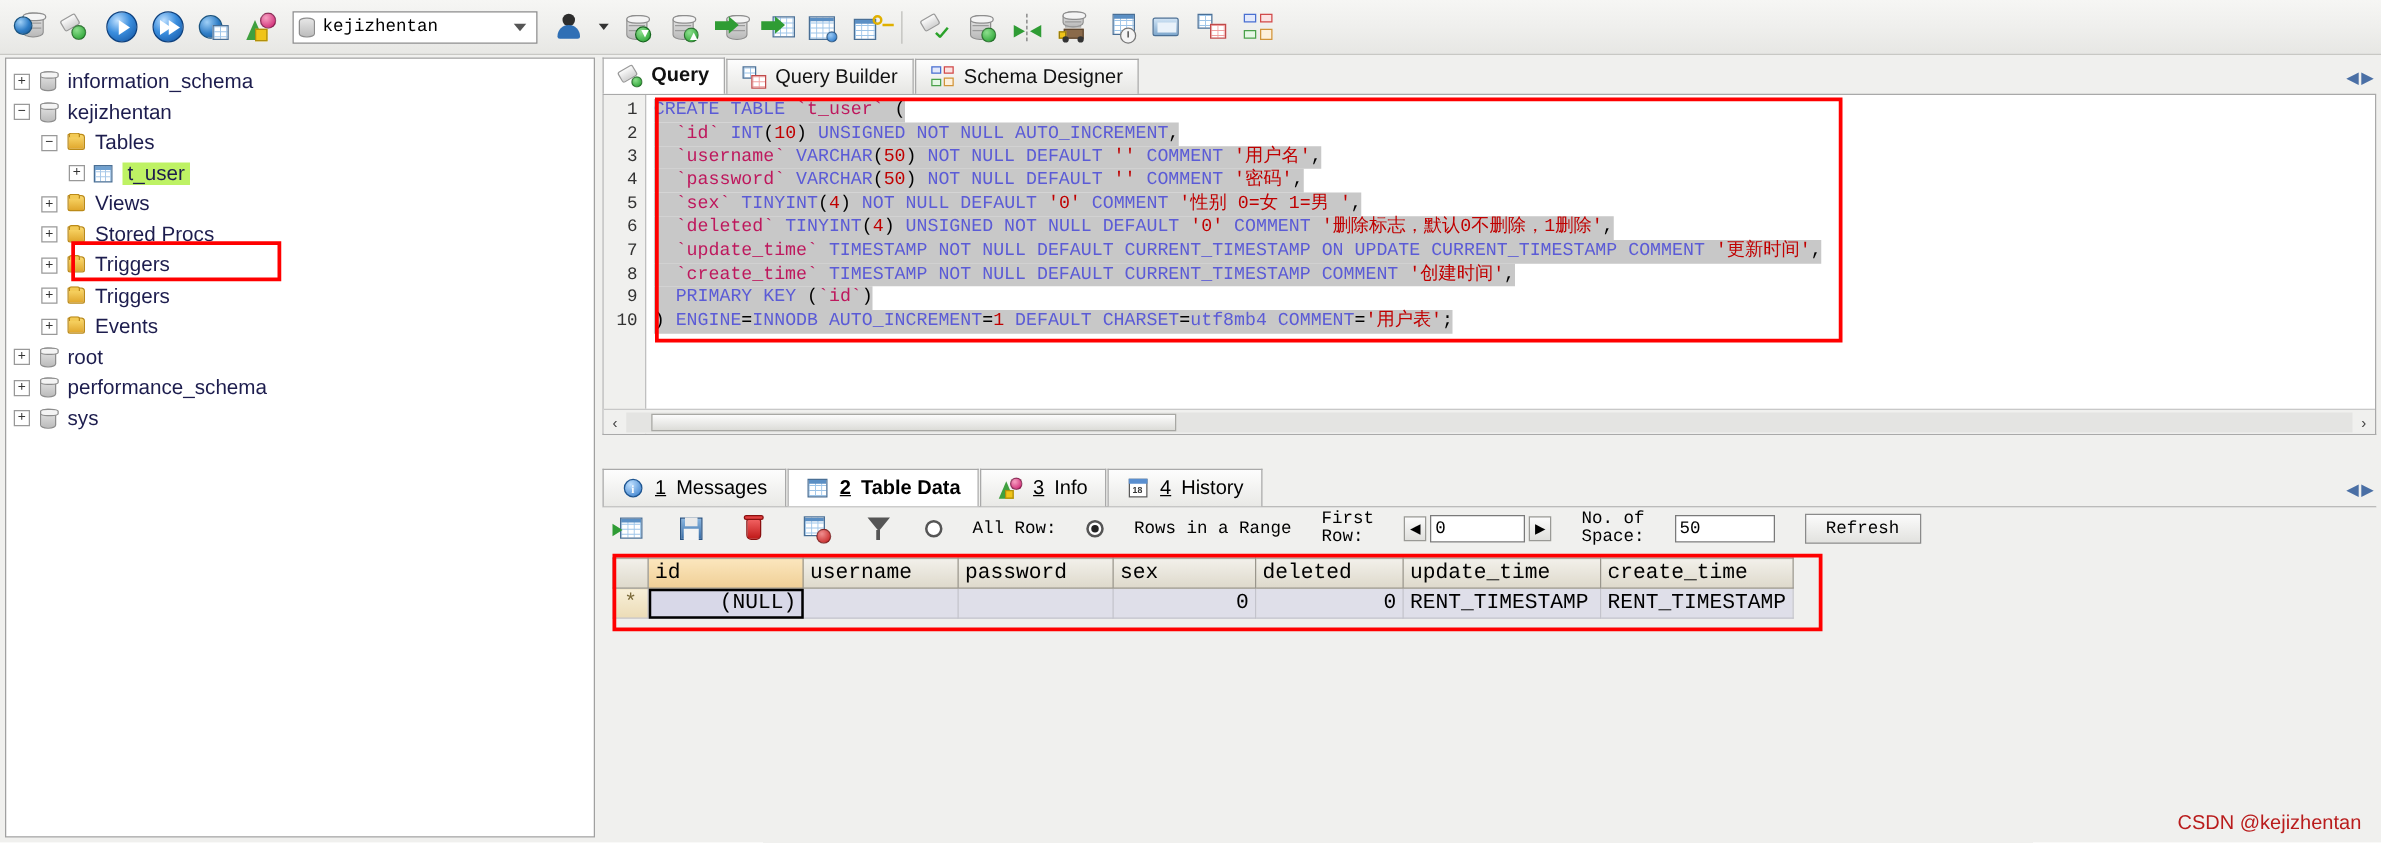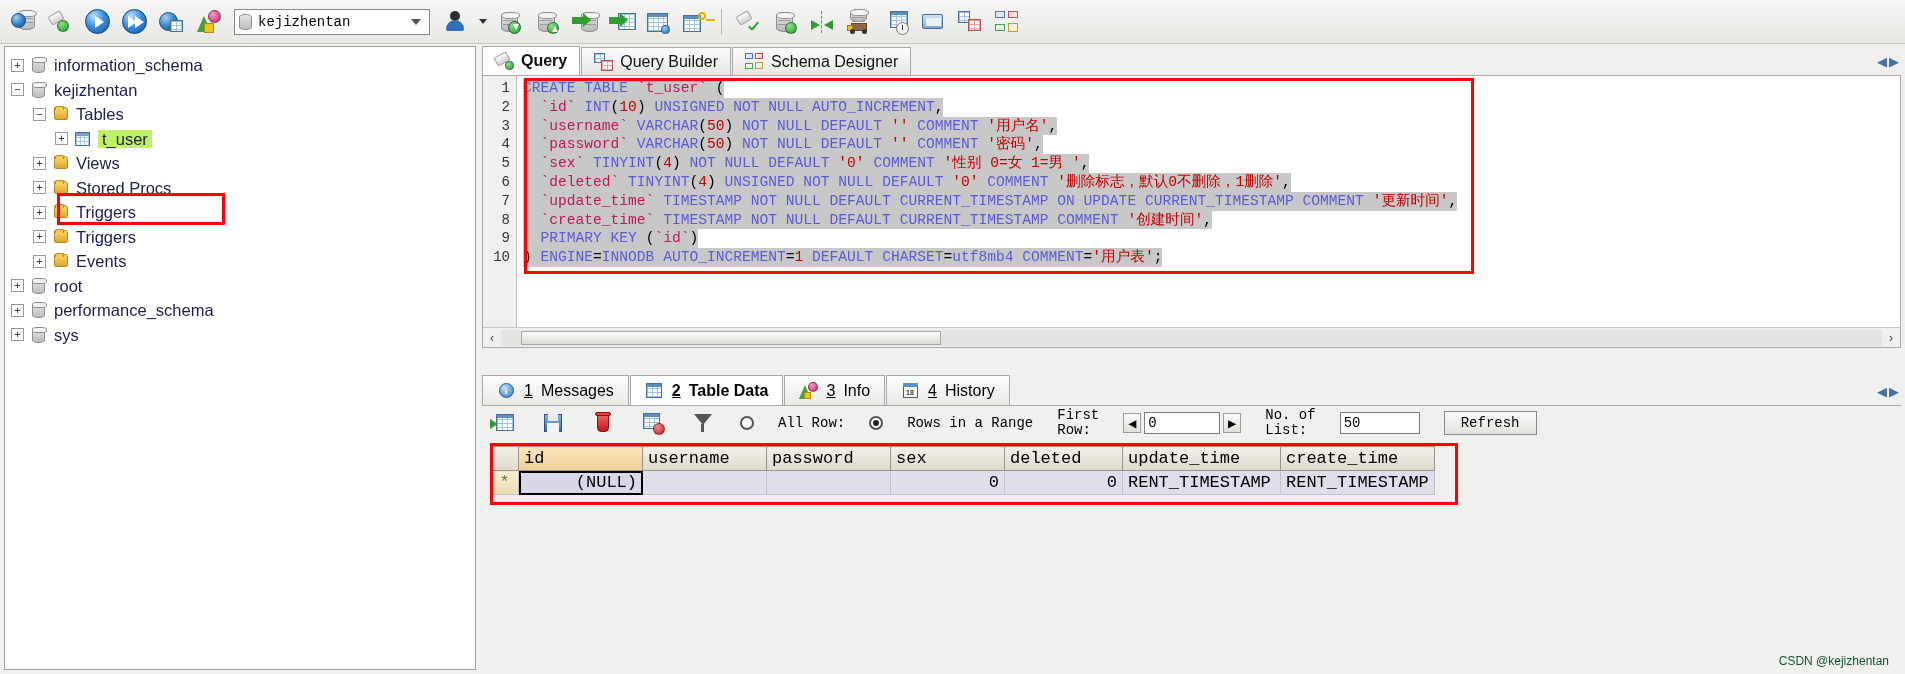--- a/index.html
+++ b/index.html
@@ -251,21 +251,21 @@
   table.grid td.rowhdr { background: linear-gradient(180deg,#f7efd9,#ecdcb6); text-align: center;
                          color: #7a6a3a; width: 28px; }
   table.grid td.sel { background: #d8d8e8; outline: 2px solid #000; outline-offset: -2px; text-align: right; }
   table.grid td.numr { text-align: right; }
   .hl-box-grid {
     position: absolute; left: 0px; top: -3px; width: 968px; height: 62px;
     border: 3px solid #ff0000; pointer-events: none;
   }
 
   .pane-nav { position: absolute; right: 2px; display: flex; gap: 2px; align-items: center; color:#4a6fa5; font-size: 13px; }
-  .watermark { position: absolute; right: 16px; bottom: 6px; font-size: 12px; color: #14532d; }
+  .watermark { position: absolute; right: 16px; bottom: 6px; font-size: 16px; color: #b91c1c; }
   .vsplit { position: absolute; left: 476px; top: 46px; width: 5px; height: 624px; background: #f0f0ee; }
 </style>
 </head>
 <body>
 
 <div class="app">
 
   <div class="toolbar">
 
     <div class="tb-btn">
@@ -658,21 +658,21 @@
         </span>
 
         <span class="spin">
           <span class="spin-btn">◀</span>
           <input class="num-input" value="0" style="">
           <span class="spin-btn">▶</span>
         </span>
 
         <span class="stack-lbl">
           <span>No. of</span>
-          <span>List:</span>
+          <span>Space:</span>
         </span>
 
         <input class="num-input num-input2" value="50" style="">
 
         <button class="refresh-btn">Refresh</button>
       </div>
 
       <div class="grid-wrap" style="margin-left:8px; width:980px;">
         <table class="grid">
           <thead>

